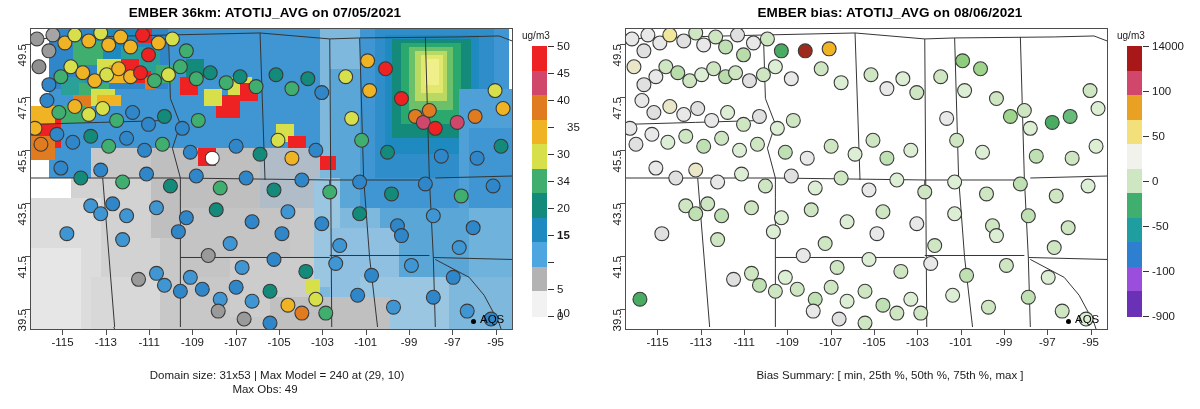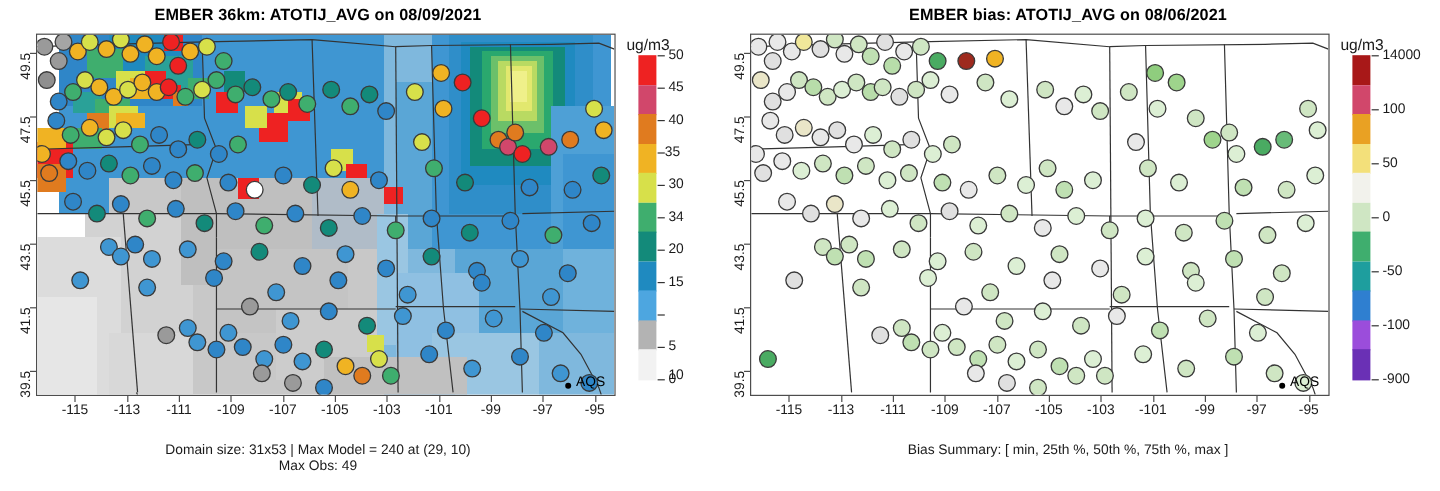--- a/index.html
+++ b/index.html
@@ -25,42 +25,42 @@
   .xaxis{position:absolute;height:26px;}
   .xaxis .tick{position:absolute;top:0;width:1px;height:5px;background:#4d4d4d;}
   .xaxis .lbl{position:absolute;top:6px;font-size:11.5px;transform:translateX(-50%);
     white-space:nowrap;color:#1a1a1a;}
   .yaxis{position:absolute;width:30px;}
   .yaxis .tick{position:absolute;right:0;height:1px;width:5px;background:#4d4d4d;}
   .yaxis .lbl{position:absolute;right:8px;font-size:11.5px;white-space:nowrap;
     color:#1a1a1a;transform-origin:100% 50%;transform:translateY(-50%) rotate(-90deg);}
 
   
-  .cbar-unit{position:absolute;font-size:13px;white-space:nowrap;color:#1a1a1a;}
+  .cbar-unit{position:absolute;font-size:10px;white-space:nowrap;color:#1a1a1a;}
   .cbar-strip{position:absolute;width:15px;border:0;}
   .cbar-strip .seg{position:absolute;left:0;width:15px;}
   .cbar-tick{position:absolute;width:6px;height:1px;background:#333;}
   .cbar-lbl{position:absolute;font-size:11.5px;white-space:nowrap;color:#1a1a1a;
     transform:translateY(-50%);}
 
   
   .caption{position:absolute;width:530px;text-align:center;font-size:11.5px;
     line-height:14px;color:#1a1a1a;}
 
   .aqs{position:absolute;font-size:11.5px;color:#000;}
   .aqs-dot{position:absolute;width:5px;height:5px;border-radius:50%;background:#000;}
 </style>
 </head>
 <body>
 
 <div class="page">
 
   <div class="panel" id="panel-model">
 
-    <div class="panel-title">EMBER 36km: ATOTIJ_AVG on 08/09/2021</div>
+    <div class="panel-title">EMBER 36km: ATOTIJ_AVG on 07/05/2021</div>
 
     <div class="plot-frame" id="frame-model">
       <svg class="raster" viewBox="0 0 483 302" preserveAspectRatio="none">
         <rect x="0" y="0" width="483" height="302" fill="#ffffff"></rect>
 
         <g shape-rendering="crispEdges">
 
           <rect x="18" y="0" width="300" height="150" fill="#3f96d2"></rect>
           <rect x="18" y="0" width="120" height="60" fill="#2f86c8"></rect>
           <rect x="60" y="0" width="60" height="36" fill="#1f8ac0"></rect>
@@ -369,38 +369,38 @@
         <div class="seg" style="top: 196.364px; height: 25.1455px; background: rgb(77, 166, 224);"></div>
         <div class="seg" style="top: 220.909px; height: 25.1455px; background: rgb(179, 179, 179);"></div>
         <div class="seg" style="top: 245.455px; height: 25.1455px; background: rgb(242, 242, 242);"></div>
         <div class="cbar-tick" style="left: 16px; top: 0px;"></div>
         <div class="cbar-lbl" style="left: 25px; top: 0px;">50</div>
         <div class="cbar-tick" style="left: 16px; top: 27px;"></div>
         <div class="cbar-lbl" style="left: 25px; top: 27px;">45</div>
         <div class="cbar-tick" style="left: 16px; top: 54px;"></div>
         <div class="cbar-lbl" style="left: 25px; top: 54px;">40</div>
         <div class="cbar-tick" style="left: 16px; top: 81px;"></div>
-        <div class="cbar-lbl" style="left: 22px; top: 81px;">35</div>
+        <div class="cbar-lbl" style="left: 35px; top: 81px;">35</div>
         <div class="cbar-tick" style="left: 16px; top: 108px;"></div>
         <div class="cbar-lbl" style="left: 25px; top: 108px;">30</div>
         <div class="cbar-tick" style="left: 16px; top: 135px;"></div>
         <div class="cbar-lbl" style="left: 25px; top: 135px;">34</div>
         <div class="cbar-tick" style="left: 16px; top: 162px;"></div>
         <div class="cbar-lbl" style="left: 25px; top: 162px;">20</div>
         <div class="cbar-tick" style="left: 16px; top: 189px;"></div>
-        <div class="cbar-lbl" style="left: 25px; top: 189px;">15</div>
+        <div class="cbar-lbl" style="left: 25px; top: 189px; font-weight: bold;">15</div>
         <div class="cbar-tick" style="left: 16px; top: 216px;"></div>
         <div class="cbar-lbl" style="left: 25px; top: 231px; margin-top: 36px;">10</div>
         <div class="cbar-tick" style="left: 16px; top: 243px;"></div>
         <div class="cbar-lbl" style="left: 25px; top: 243px;">5</div>
         <div class="cbar-tick" style="left: 16px; top: 270px;"></div>
         <div class="cbar-lbl" style="left: 25px; top: 270px;">0</div>
       </div>
 
-    <div class="caption" style="left:0px;top:368px;">Domain size: 31x53 | Max Model = 240 at (29, 10)</div>
+    <div class="caption" style="left:0px;top:368px;padding-left:12px;">Domain size: 31x53 | Max Model = 240 at (29, 10)</div>
     <div class="caption" style="left:0px;top:382px;">Max Obs: 49</div>
   </div>
 
   <div class="panel" id="panel-bias">
 
     <div class="panel-title" style="left:25px;">EMBER bias: ATOTIJ_AVG on 08/06/2021</div>
 
     <div class="plot-frame" id="frame-bias" style="left:25px;">
       <svg class="vec" viewBox="0 0 483 302" preserveAspectRatio="none">
         <g fill="none" stroke="#333" stroke-width="1">

